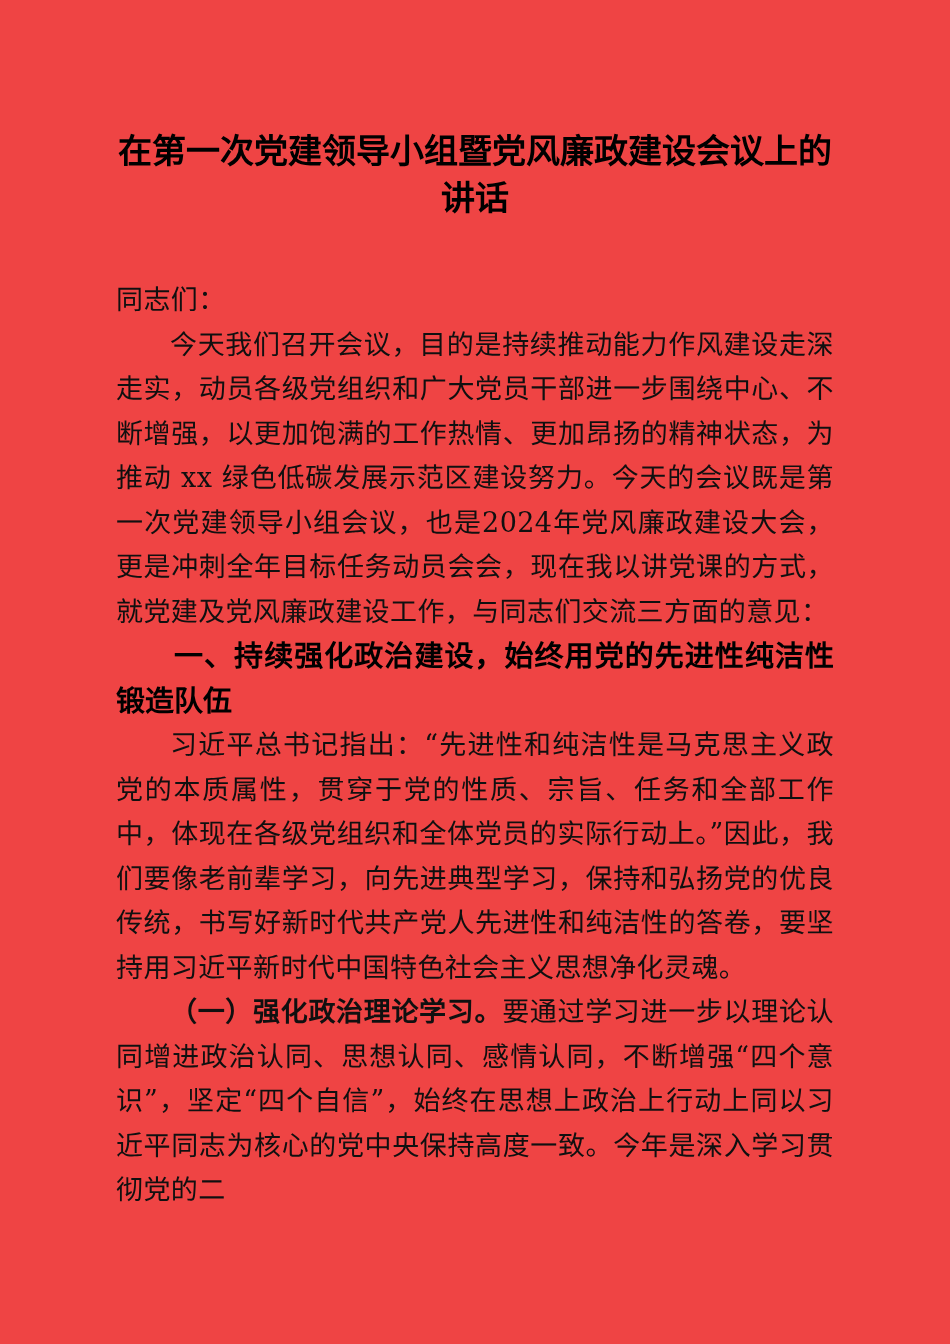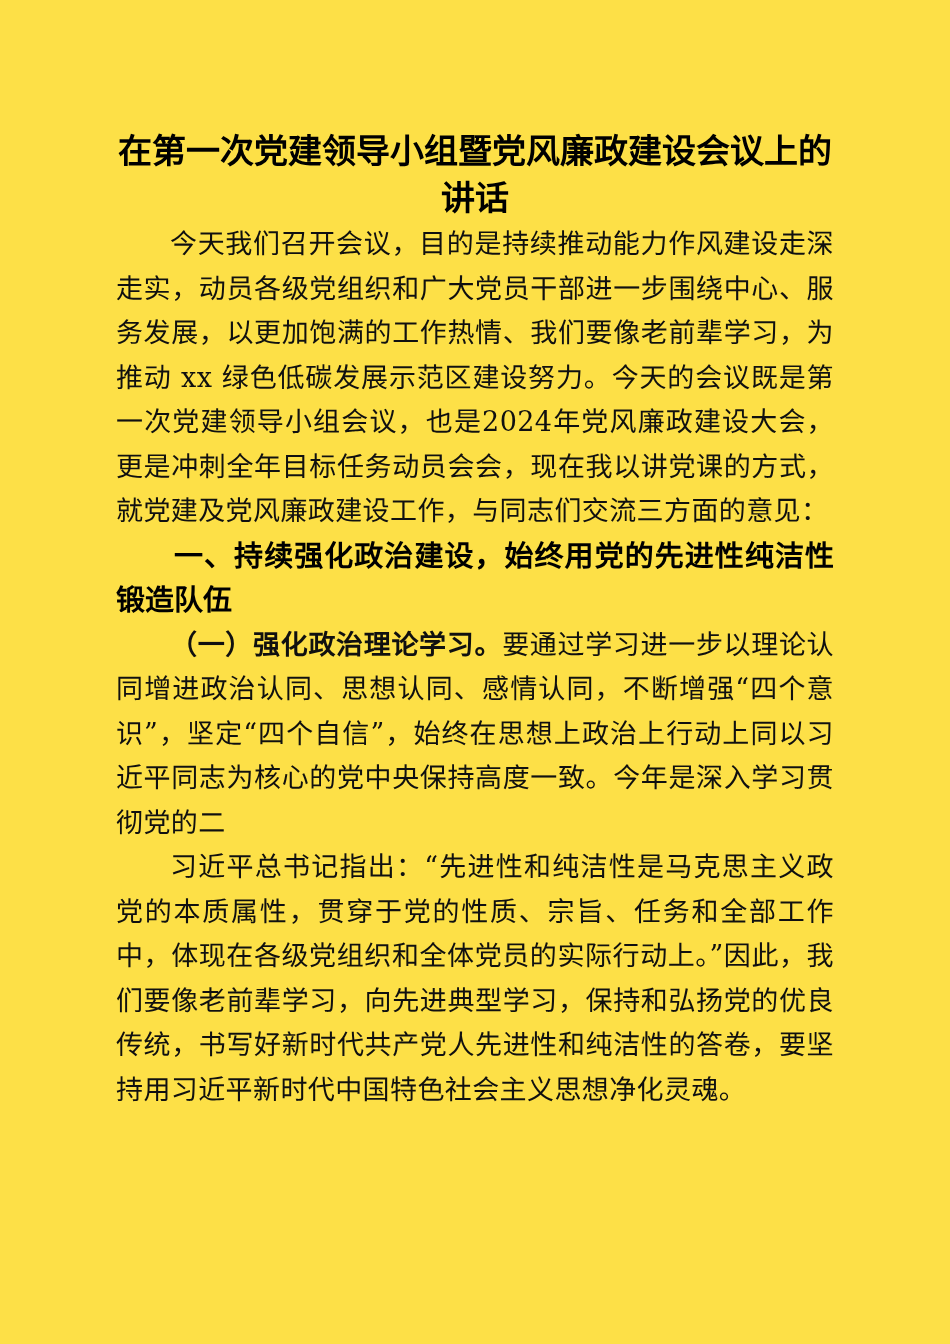--- a/index.html
+++ b/index.html
@@ -6,21 +6,21 @@
   html, body {
     margin: 0;
     padding: 0;
     background: #ffffff;
   }
 
   .page {
     position: relative;
     width: 950px;
     height: 1344px;
-    background: #fde047;
+    background: #ef4444;
     overflow: hidden;
     box-sizing: border-box;
     padding: 0;
   }
 
   .content {
     position: absolute;
     left: 116px;
     top: 0;
     width: 718px;
@@ -90,23 +90,24 @@
   }
 </style>
 </head>
 <body>
 
 <div class="page">
   <div class="content">
 
     <h1 class="doc-title">在第一次党建领导小组暨党风廉政建设会议上的讲话</h1>
 
+    <p class="para salutation">同志们：</p>
 
-    <p class="para indent gap">今天我们召开会议，目的是持续推动能力作风建设走深走实，动员各级党组织和广大党员干部进一步围绕中心、服务发展，以更加饱满的工作热情、我们要像老前辈学习，为推动 xx 绿色低碳发展示范区建设努力。今天的会议既是第一次党建领导小组会议，也是2024年党风廉政建设大会，更是冲刺全年目标任务动员会会，现在我以讲党课的方式，就党建及党风廉政建设工作，与同志们交流三方面的意见：</p>
+    <p class="para indent gap">今天我们召开会议，目的是持续推动能力作风建设走深走实，动员各级党组织和广大党员干部进一步围绕中心、不断增强，以更加饱满的工作热情、更加昂扬的精神状态，为推动 xx 绿色低碳发展示范区建设努力。今天的会议既是第一次党建领导小组会议，也是2024年党风廉政建设大会，更是冲刺全年目标任务动员会会，现在我以讲党课的方式，就党建及党风廉政建设工作，与同志们交流三方面的意见：</p>
 
     <p class="h1-inline">一、持续强化政治建设，始终用党的先进性纯洁性锻造队伍</p>
 
+    <p class="para indent gap">习近平总书记指出：“先进性和纯洁性是马克思主义政党的本质属性，贯穿于党的性质、宗旨、任务和全部工作中，体现在各级党组织和全体党员的实际行动上。”因此，我们要像老前辈学习，向先进典型学习，保持和弘扬党的优良传统，书写好新时代共产党人先进性和纯洁性的答卷，要坚持用习近平新时代中国特色社会主义思想净化灵魂。</p>
+
     <p class="para indent gap"><span class="lead">（一）强化政治理论学习。</span><span>要通过学习进一步以理论认同增进政治认同、思想认同、感情认同，不断增强“四个意识”，坚定“四个自信”，始终在思想上政治上行动上同以习近平同志为核心的党中央保持高度一致。今年是深入学习贯彻党的二</span></p>
-
-    <p class="para indent gap">习近平总书记指出：“先进性和纯洁性是马克思主义政党的本质属性，贯穿于党的性质、宗旨、任务和全部工作中，体现在各级党组织和全体党员的实际行动上。”因此，我们要像老前辈学习，向先进典型学习，保持和弘扬党的优良传统，书写好新时代共产党人先进性和纯洁性的答卷，要坚持用习近平新时代中国特色社会主义思想净化灵魂。</p>
 
   </div>
 </div>
 
 </body></html>

